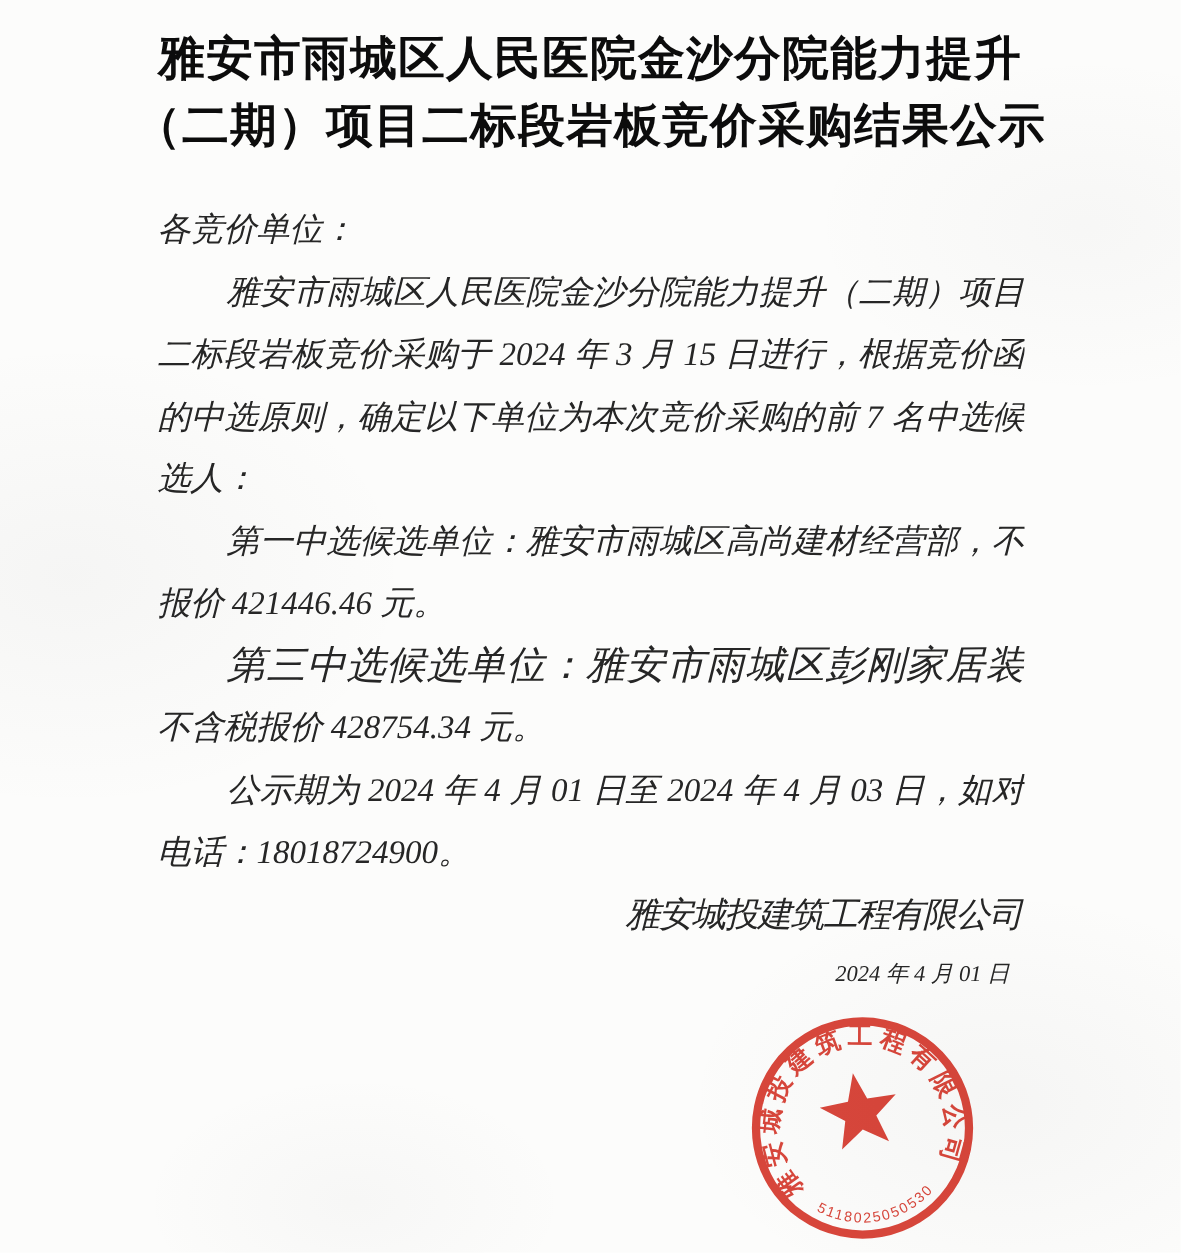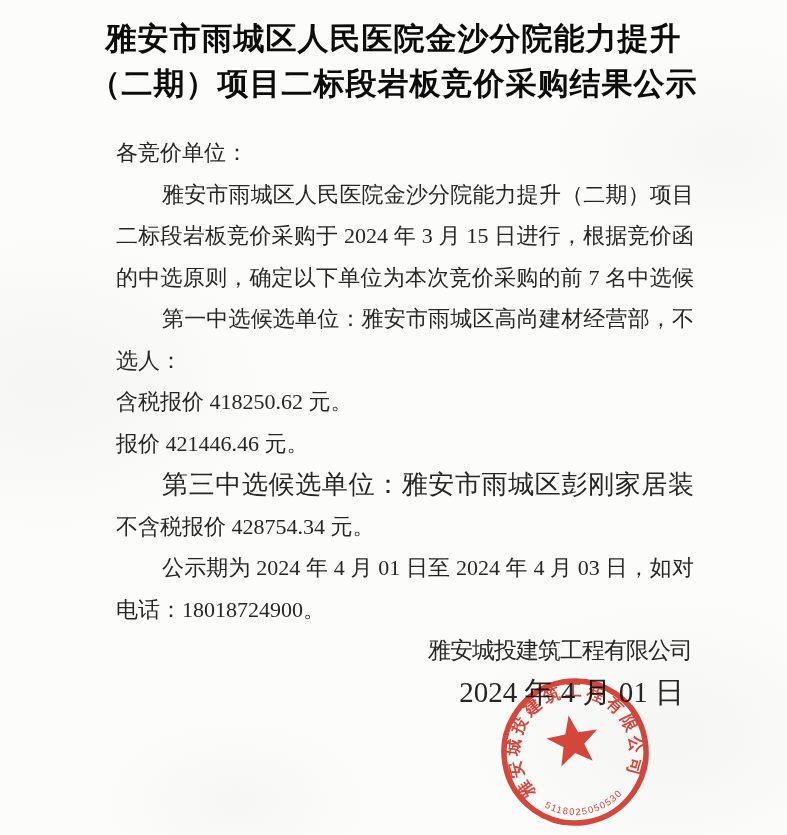--- a/index.html
+++ b/index.html
@@ -17,34 +17,34 @@
     overflow:hidden;
   }
   .title{
     position:absolute;top:16px;left:40px;right:40px;
     text-align:center;
     font-family:"Liberation Sans","DejaVu Sans",sans-serif;
     font-weight:700;font-size:31px;line-height:45px;
     color:#0c0c0c;letter-spacing:1px;
   }
   .body{
-    position:absolute;top:132px;left:116px;width:578px;
-    font-size:22px;color:#262626;
+    position:absolute;top:132px;left:105px;width:578px;
+    font-size:22px;color:#262626;font-style:italic;
   }
   .ln{
     height:41.5px;line-height:41.5px;
     overflow:hidden;
     text-align:justify;
     text-justify:inter-character;
   }
   .fill{text-align-last:justify;}
   .ind{padding-left:46px;}
   .tight{font-size:26px;}
   .sig{text-align:right;text-align-last:right;padding-right:2px;font-size:23px;letter-spacing:-1px;}
-  .date{text-align:right;text-align-last:right;padding-right:10px;font-size:29px;}
+  .date{text-align:right;text-align-last:right;padding-right:10px;font-size:15px;}
   .seal{
     position:absolute;left:487px;top:664px;width:176px;height:176px;
     transform:rotate(-10deg);
     mix-blend-mode:multiply;opacity:0.92;
   }
   .seal text{
     font-family:"Liberation Sans","DejaVu Sans",sans-serif;
     font-weight:700;
   }
   .seal .arc-company{font-size:16.5px;letter-spacing:4px;}
@@ -59,24 +59,23 @@
     <div>雅安市雨城区人民医院金沙分院能力提升</div>
     <div>（二期）项目二标段岩板竞价采购结果公示</div>
   </div>
 
   <div class="body">
     <div class="ln">各竞价单位：</div>
 
     <div class="ln ind fill">雅安市雨城区人民医院金沙分院能力提升（二期）项目</div>
     <div class="ln fill">二标段岩板竞价采购于 2024 年 3 月 15 日进行，根据竞价函</div>
     <div class="ln fill">的中选原则，确定以下单位为本次竞价采购的前 7 名中选候</div>
+    <div class="ln">选人：</div>
+
     <div class="ln ind fill">第一中选候选单位：雅安市雨城区高尚建材经营部，不</div>
-
-    <div class="ln">选人：</div>
-    <div class="ln">含税报价 418250.62 元。</div>
 
     <div class="ln">报价 421446.46 元。</div>
 
     <div class="ln ind fill tight">第三中选候选单位：雅安市雨城区彭刚家居装饰工作室，</div>
     <div class="ln">不含税报价 428754.34 元。</div>
 
     <div class="ln ind fill">公示期为 2024 年 4 月 01 日至 2024 年 4 月 03 日，如对</div>
     <div class="ln">电话：18018724900。</div>
 
     <div class="ln sig">雅安城投建筑工程有限公司</div>

